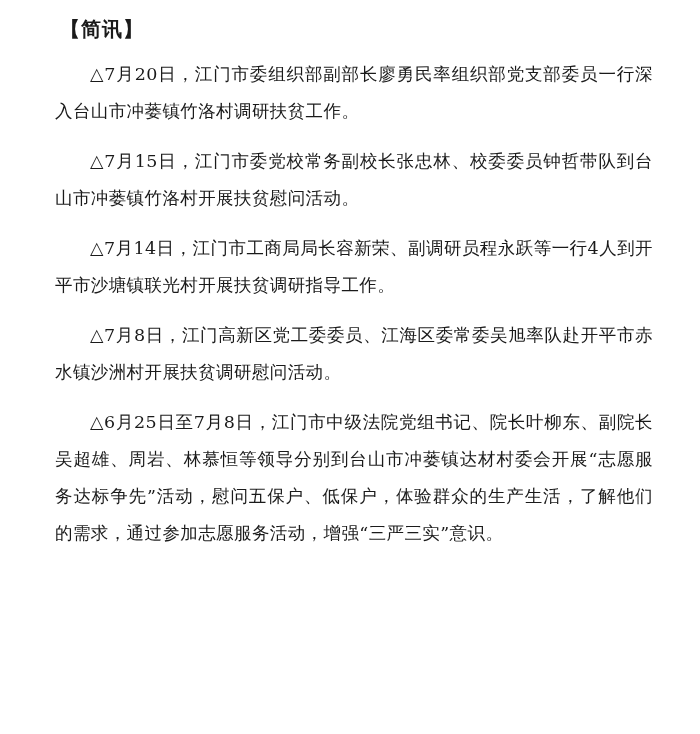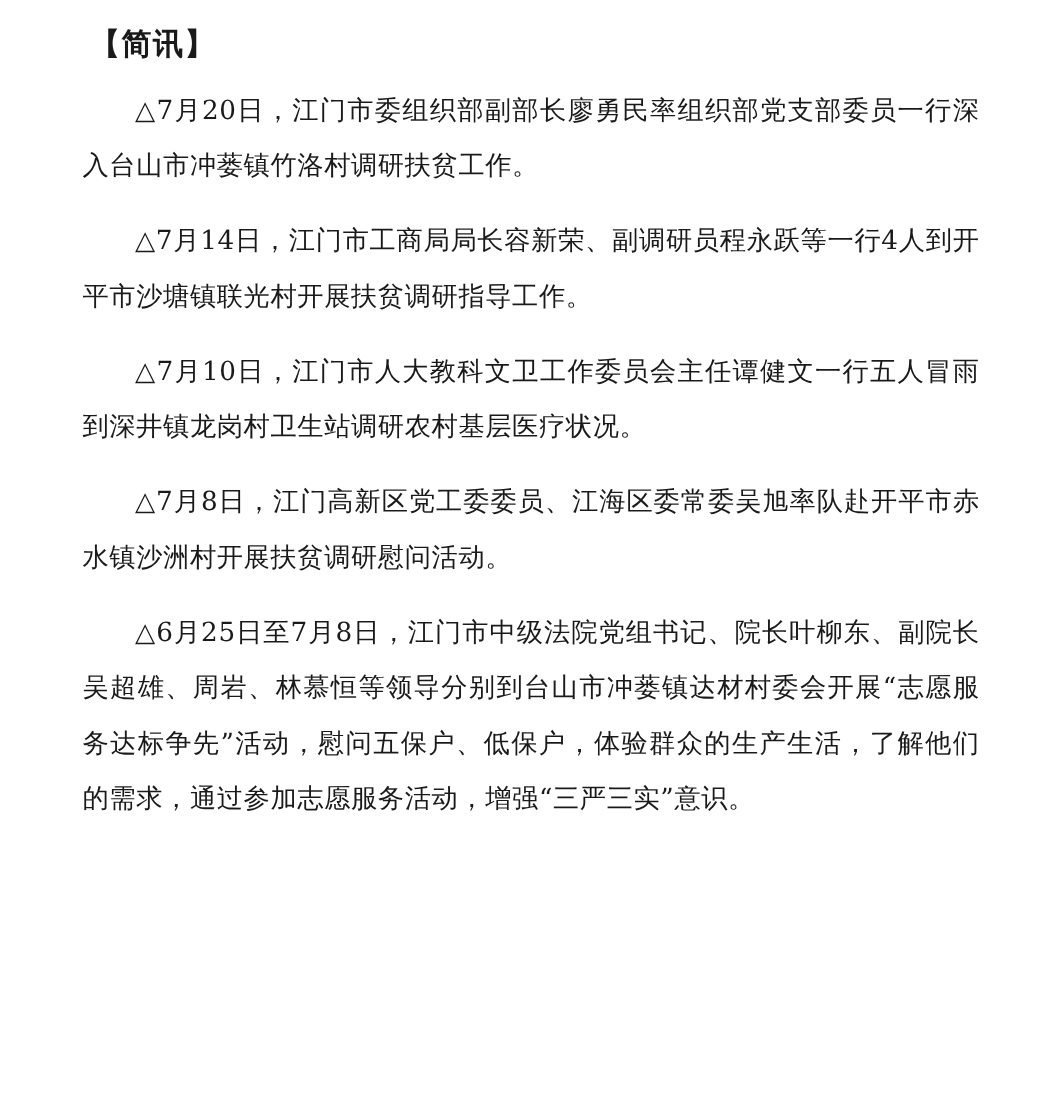--- a/index.html
+++ b/index.html
@@ -38,18 +38,18 @@
     word-break: break-all;
   }
 </style>
 </head>
 <body>
 
 <div class="page">
   <div class="doc-body">
     <div class="doc-title">【简讯】</div>
     <p class="para">△7月20日，江门市委组织部副部长廖勇民率组织部党支部委员一行深入台山市冲蒌镇竹洛村调研扶贫工作。</p>
+    <p class="para">△7月15日，江门市委党校常务副校长张忠林、校委委员钟哲带队到台山市冲蒌镇竹洛村开展扶贫慰问活动。</p>
     <p class="para">△7月14日，江门市工商局局长容新荣、副调研员程永跃等一行4人到开平市沙塘镇联光村开展扶贫调研指导工作。</p>
-    <p class="para">△7月10日，江门市人大教科文卫工作委员会主任谭健文一行五人冒雨到深井镇龙岗村卫生站调研农村基层医疗状况。</p>
     <p class="para">△7月8日，江门高新区党工委委员、江海区委常委吴旭率队赴开平市赤水镇沙洲村开展扶贫调研慰问活动。</p>
     <p class="para">△6月25日至7月8日，江门市中级法院党组书记、院长叶柳东、副院长吴超雄、周岩、林慕恒等领导分别到台山市冲蒌镇达材村委会开展“志愿服务达标争先”活动，慰问五保户、低保户，体验群众的生产生活，了解他们的需求，通过参加志愿服务活动，增强“三严三实”意识。</p>
   </div>
 </div>
 
 </body></html>

